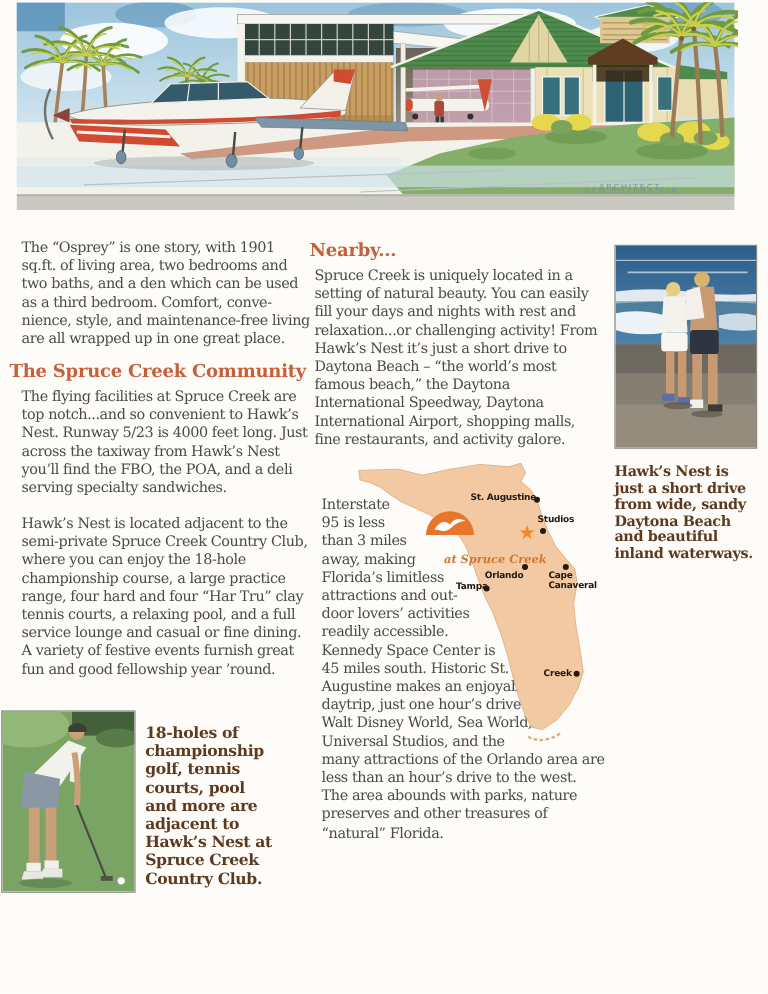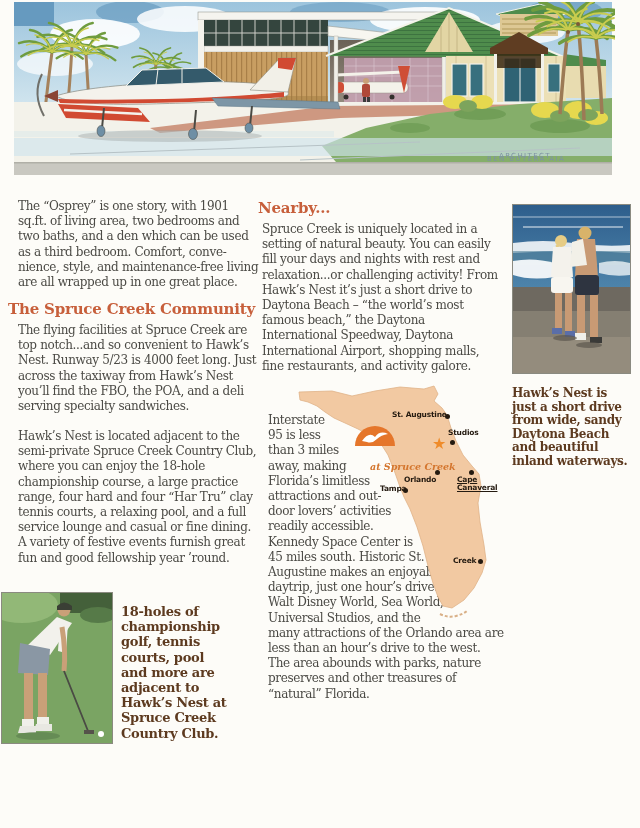--- a/index.html
+++ b/index.html
@@ -348,21 +348,21 @@
 
     <div class="abs citylabel" style="left:102px;top:28px;">St. Augustine</div>
     <div class="abs dot" style="left:155px;top:31px;"></div>
 
     <div class="abs citylabel" style="left:158px;top:46px;">Studios</div>
     <div class="abs dot" style="left:160px;top:57px;"></div>
 
     <div class="abs citylabel" style="left:114px;top:93px;">Orlando</div>
     <div class="abs dot" style="left:145px;top:87px;"></div>
 
-    <div class="abs citylabel" style="left:167px;top:93px;text-decoration:underline;">Cape
+    <div class="abs citylabel" style="left:167px;top:93px;">Cape
 Canaveral</div>
     <div class="abs dot" style="left:179px;top:87px;"></div>
 
     <div class="abs citylabel" style="left:90px;top:102px;">Tampa</div>
     <div class="abs dot" style="left:113px;top:105px;"></div>
 
     <div class="abs citylabel" style="left:163px;top:174px;">Creek</div>
     <div class="abs dot" style="left:188px;top:176px;"></div>
   </div>
 

